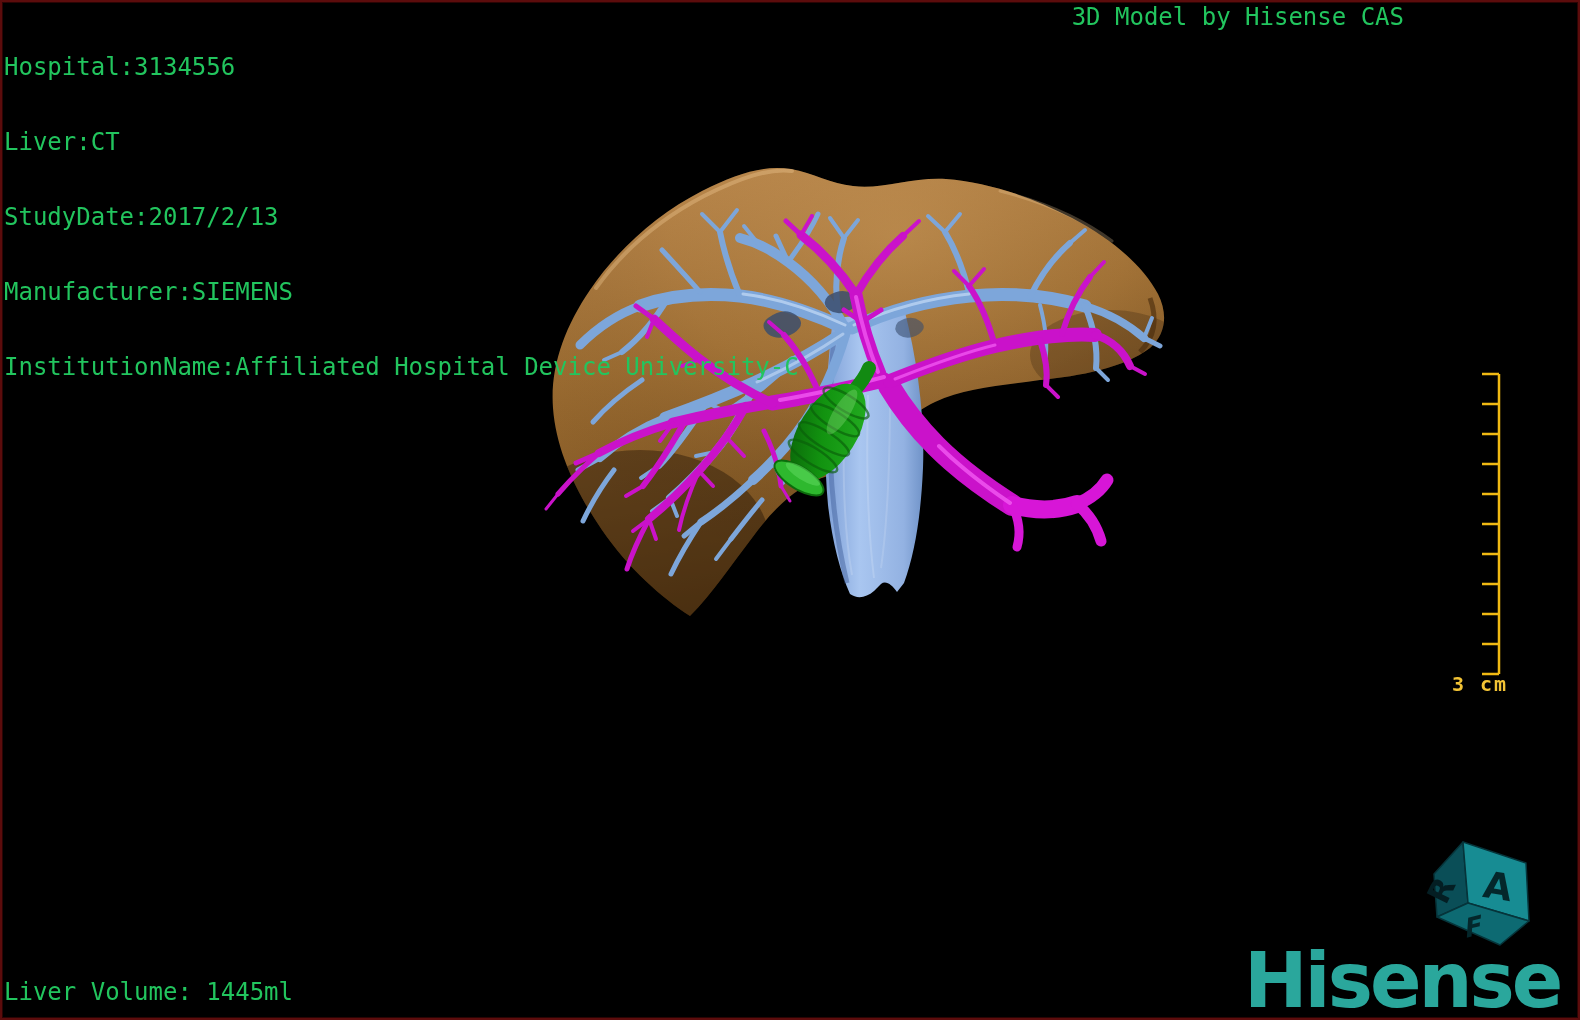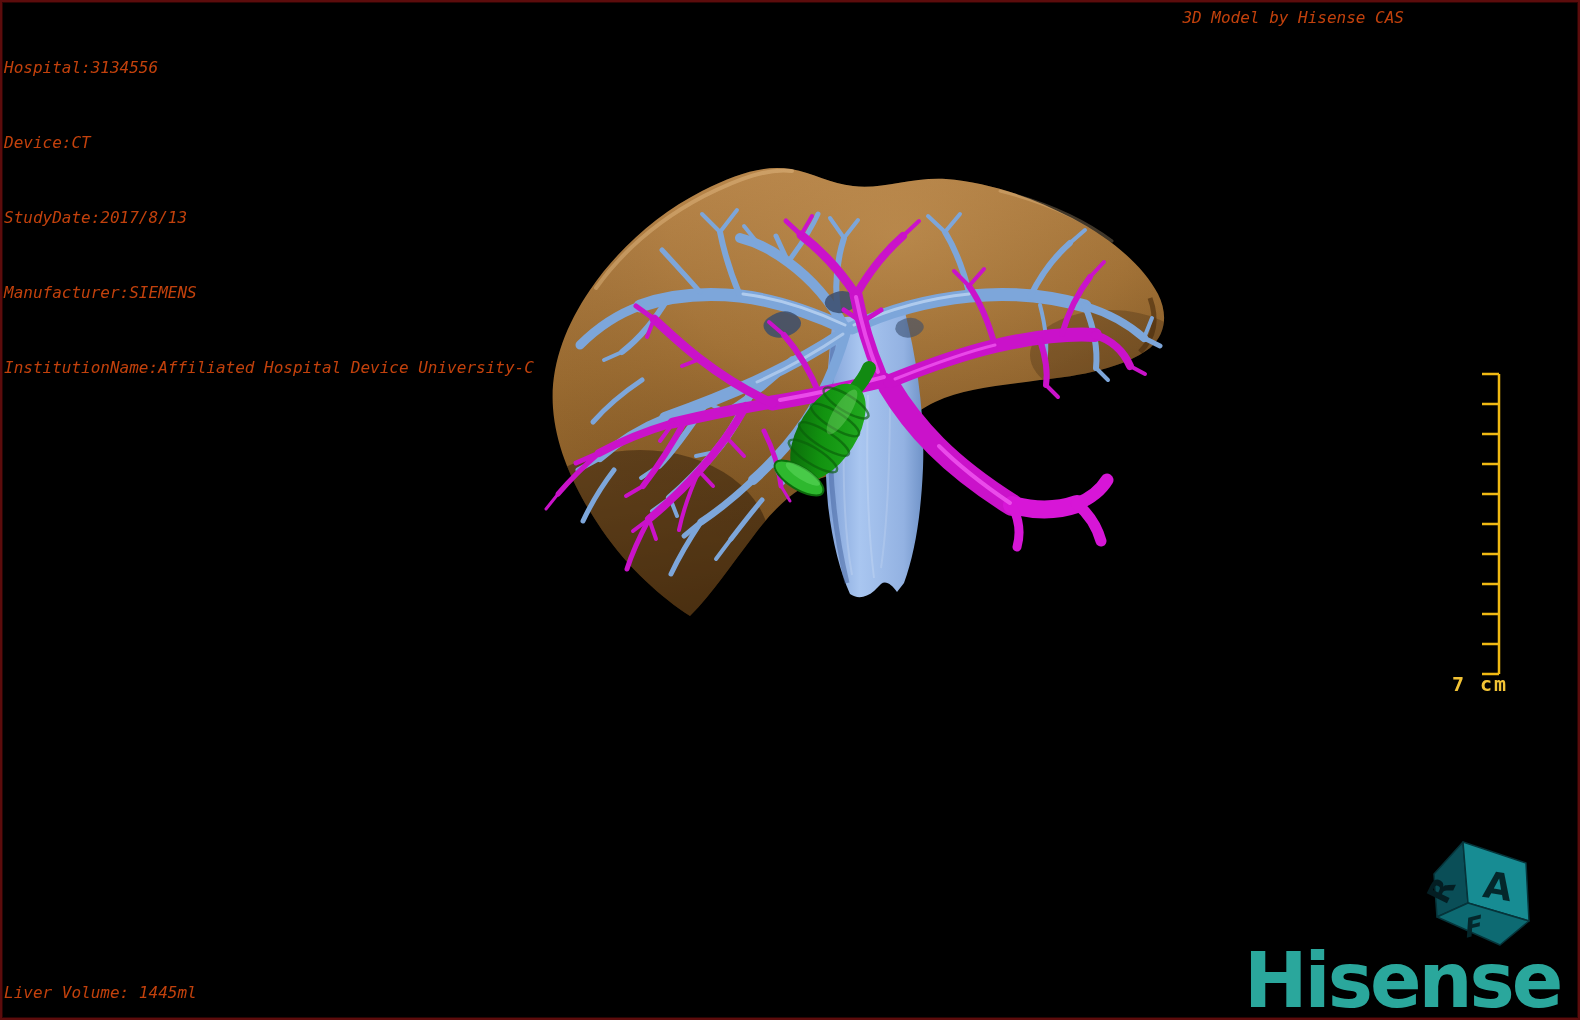--- a/index.html
+++ b/index.html
@@ -17,27 +17,26 @@
     pointer-events:none;
     z-index:50;
   }
   .viewport{
     position:absolute;inset:0;
     background:#000;
   }
   .viewport svg{position:absolute;left:0;top:0;}
   .overlay-text{
     position:absolute;
-    color:#c2410c;
-    font-size:16px;
+    color:#22c55e;
+    font-size:24px;
     line-height:25px;
     white-space:pre;
     z-index:20;
     letter-spacing:0px;
-    font-style:italic;
   }
   #patient-block{left:4px;top:5px;}
   #watermark{top:5px;right:176px;text-align:right;}
   #liver-volume{left:4px;bottom:15px;}
   #scale-label{
     position:absolute;left:1452px;top:672px;
     color:#f2c335;font-size:20px;font-weight:bold;
     letter-spacing:2px;z-index:20;
   }
   #logo{
@@ -271,27 +270,27 @@
       <text x="0" y="0" transform="translate(1496,899) rotate(9)" font-size="37" fill="#04272b">A</text>
       <text x="0" y="0" transform="translate(1451,895) rotate(-64)" font-size="31" fill="#041e23">R</text>
       <text x="0" y="0" transform="translate(1473,936) rotate(-14) skewX(-18)" font-size="26" fill="#04272b">F</text>
     </g>
   </g>
 </svg>
 </div>
 
 <div class="overlay-text" id="patient-block">
   <div>Hospital:3134556</div>
-  <div>Device:CT</div>
-  <div>StudyDate:2017/8/13</div>
+  <div>Liver:CT</div>
+  <div>StudyDate:2017/2/13</div>
   <div>Manufacturer:SIEMENS</div>
   <div>InstitutionName:Affiliated Hospital Device University-C</div>
 </div>
 
 <div class="overlay-text" id="watermark">3D Model by Hisense CAS</div>
 
 <div class="overlay-text" id="liver-volume">Liver Volume: 1445ml</div>
 
-<div id="scale-label">7 cm</div>
+<div id="scale-label">3 cm</div>
 
 <div id="logo">Hisense</div>
 
 <div class="frame"></div>
 
 </body></html>

